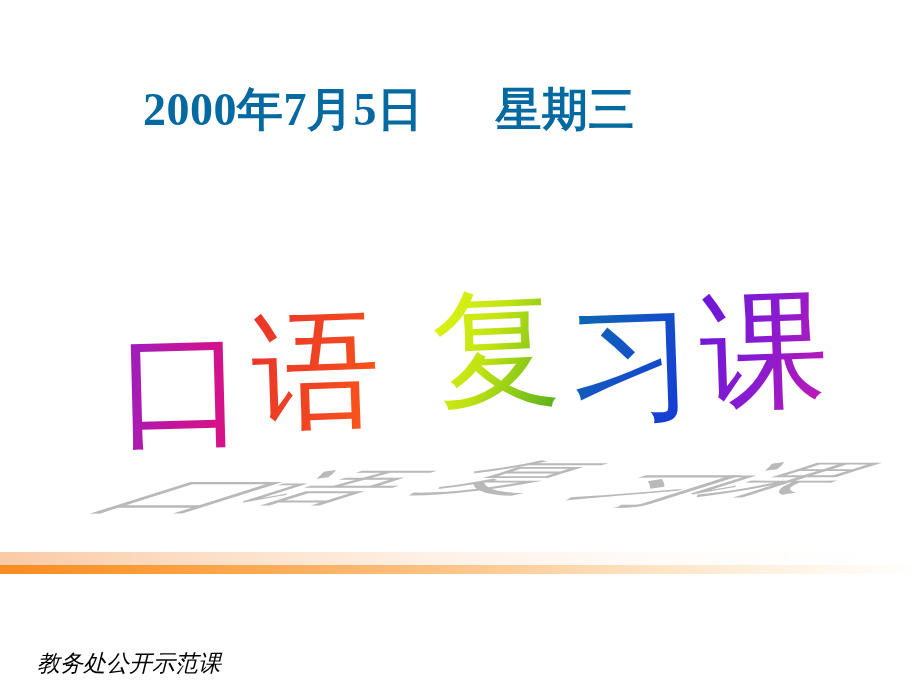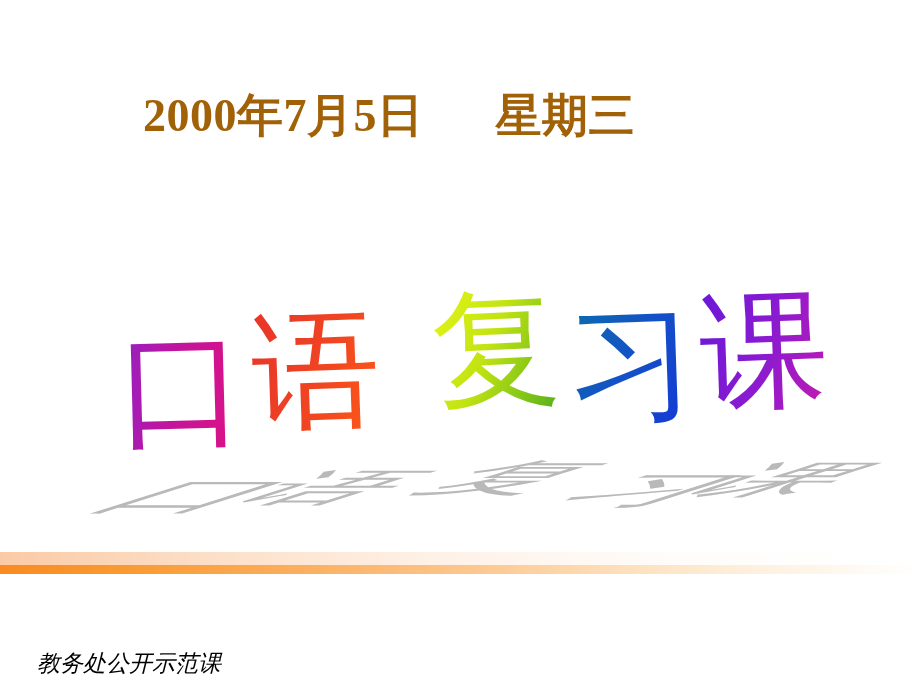--- a/index.html
+++ b/index.html
@@ -16,27 +16,27 @@
     width: 920px;
     height: 690px;
     background: #ffffff;
     overflow: hidden;
   }
 
   
   #date-line {
     position: absolute;
     left: 143px;
-    top: 88px;
+    top: 82px;
     font-family: "Liberation Serif", "DejaVu Serif", serif;
     font-size: 46px;
     line-height: 56px;
     letter-spacing: 0.5px;
     white-space: pre;
-    color: #a16207;
+    color: #0369a1;
     font-weight: 700;
   }
 
   
   #wordart {
     position: absolute;
     left: 0;
     top: 255px;
     width: 920px;
     height: 250px;

